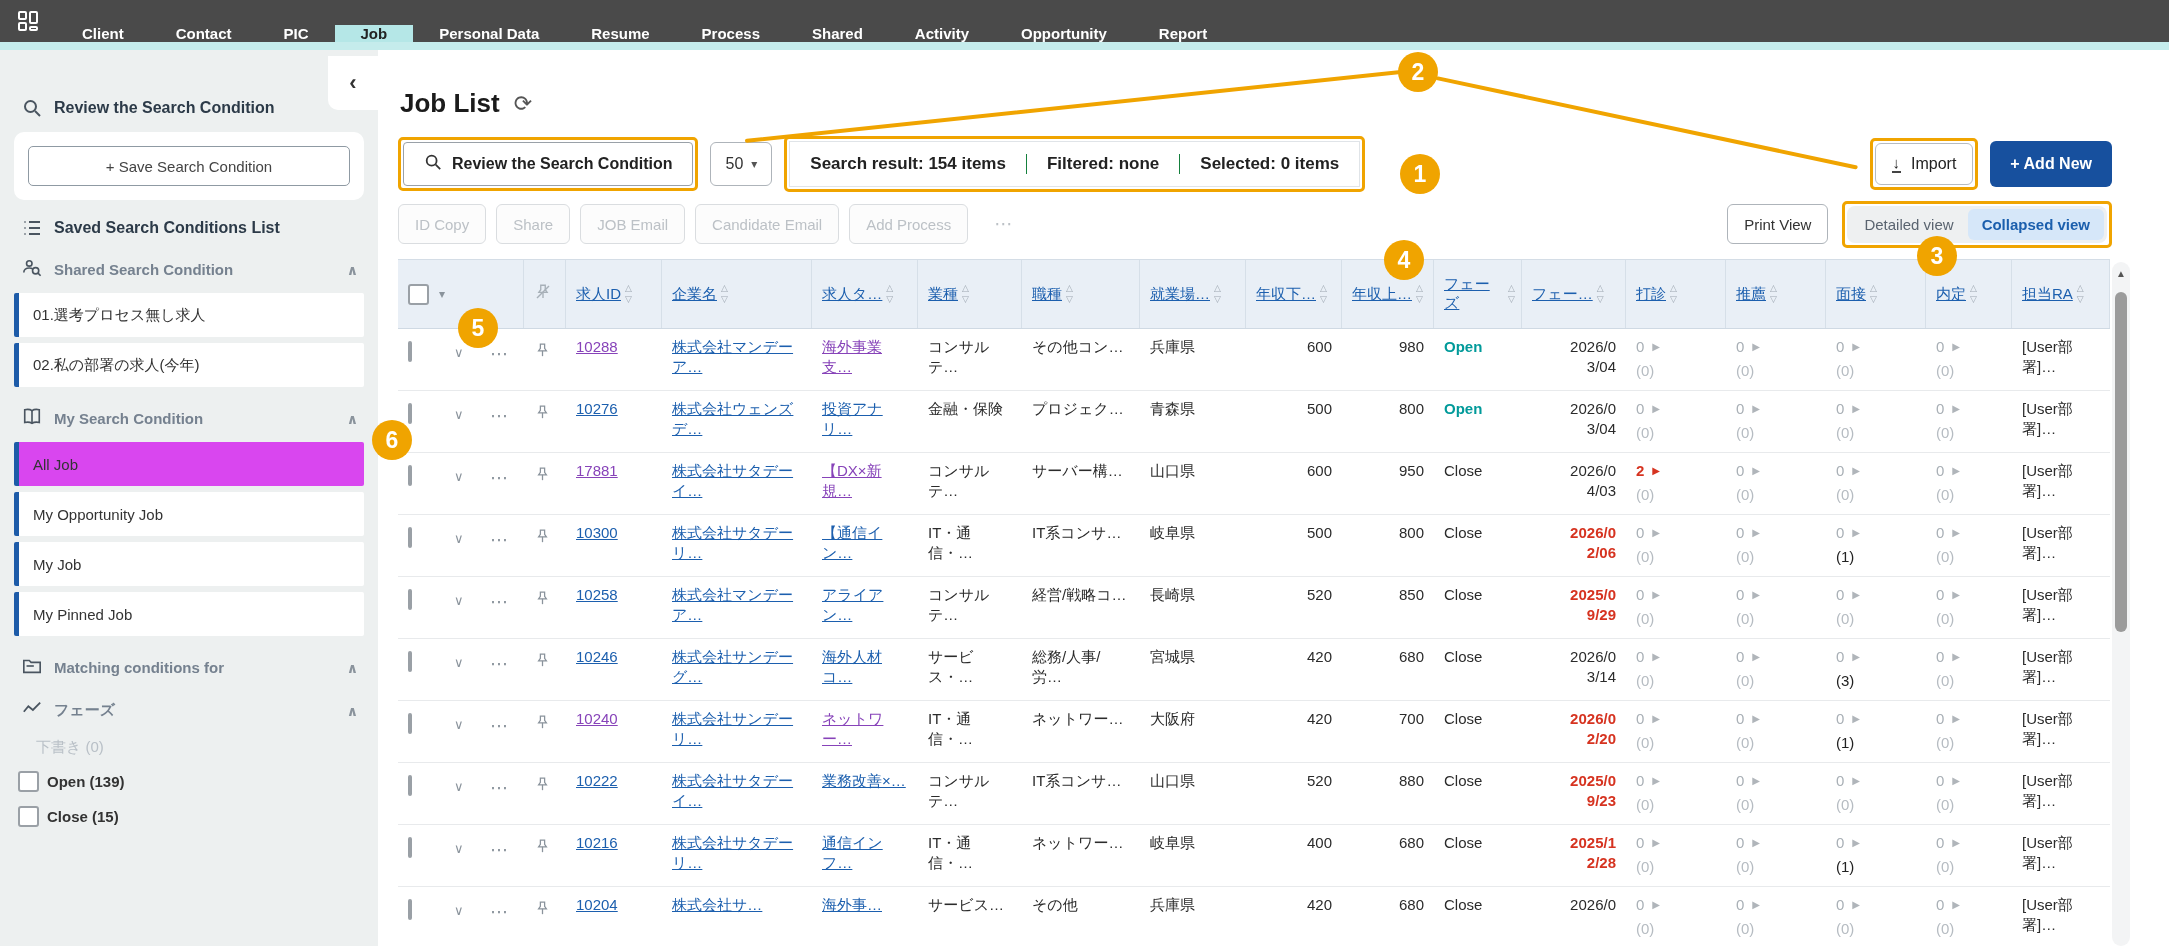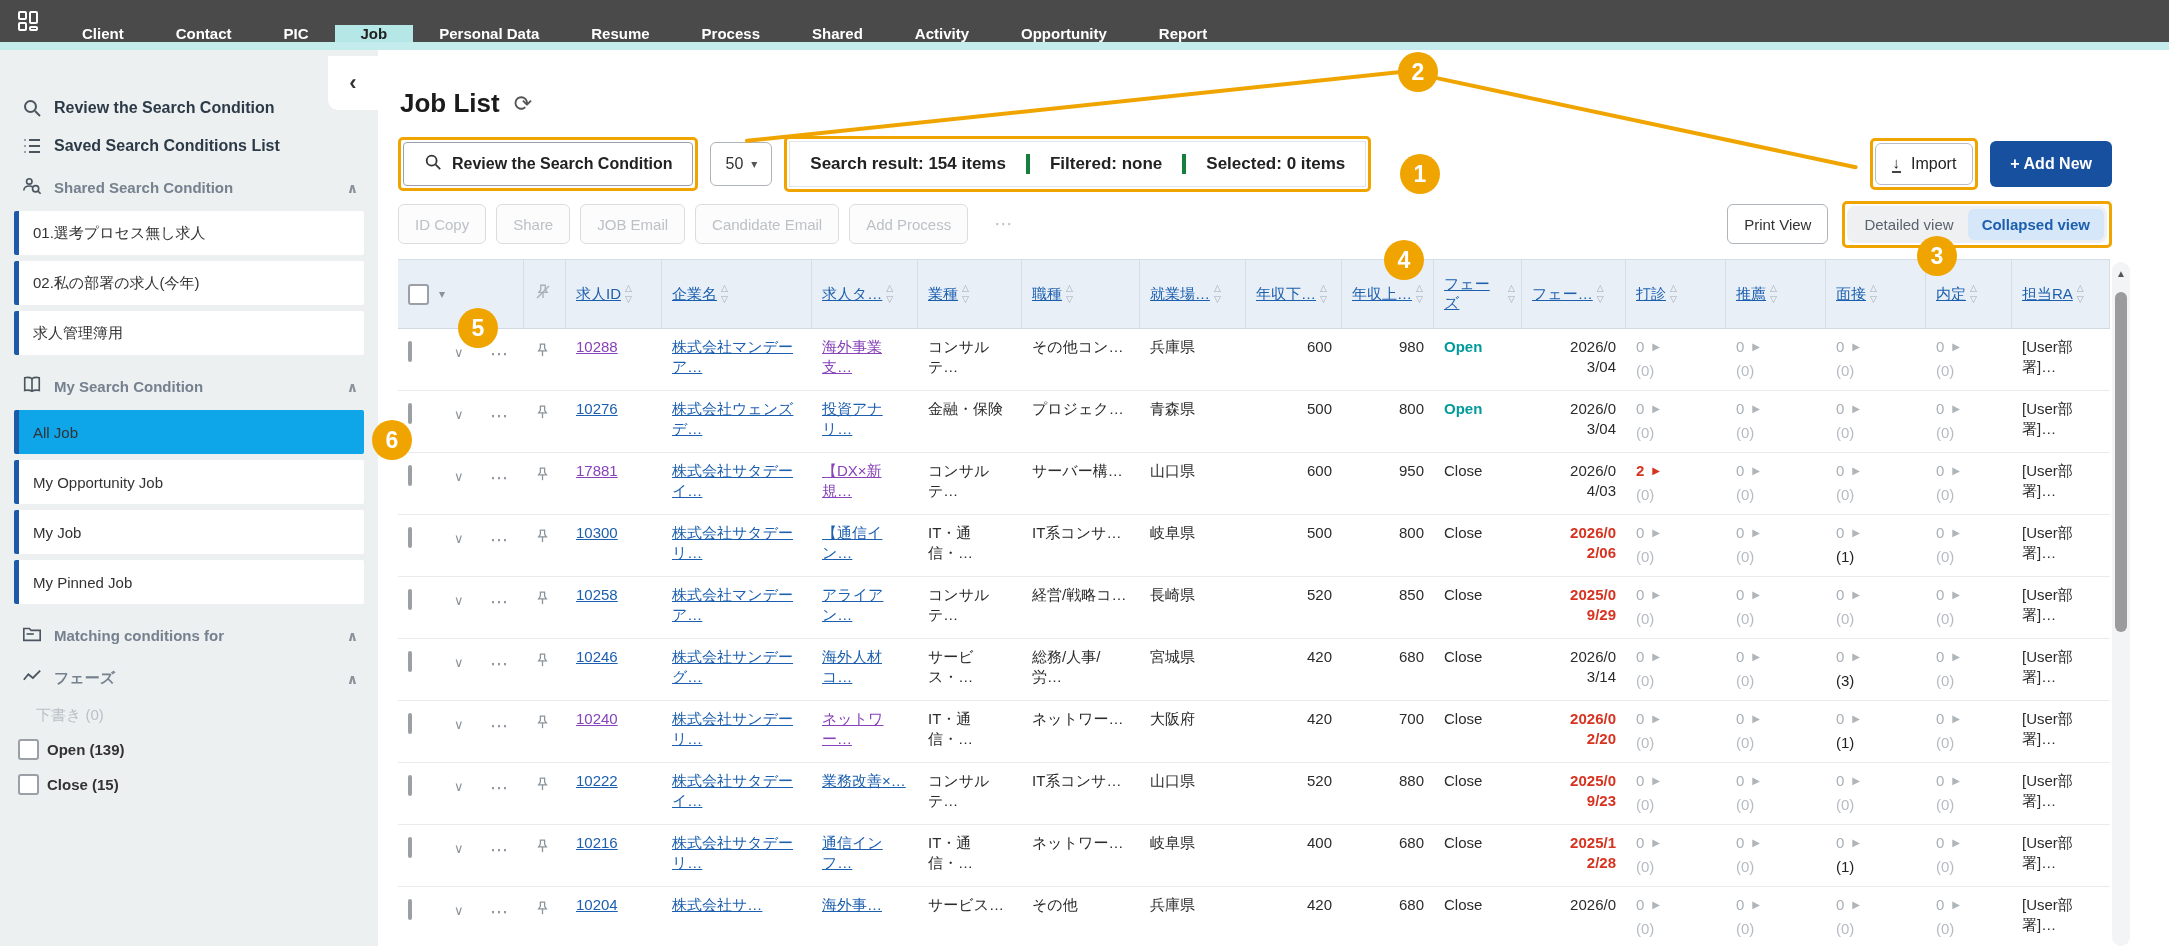--- a/index.html
+++ b/index.html
@@ -25,36 +25,36 @@
 
   
   .collapse-tab{position:absolute;top:6px;right:0;width:50px;height:54px;background:#fff;border-radius:0 0 0 10px;display:flex;align-items:center;justify-content:center;font-size:22px;color:#333;font-weight:700;cursor:pointer;}
   .sb-head{display:flex;align-items:center;gap:12px;margin:18px 20px 14px 22px;font-size:16px;font-weight:700;color:#2c3a48;cursor:pointer;}
   .sb-head .ico{display:flex;}
   .sb-panel{background:#fff;border-radius:10px;margin:0 14px 16px 14px;padding:14px;}
   .save-btn{width:100%;height:40px;background:#fff;border:1px solid #8f9aa3;border-radius:5px;font-size:15px;color:#444;font-family:inherit;cursor:pointer;}
   .sb-section{display:flex;align-items:center;gap:12px;margin:20px 20px 12px 22px;font-size:15px;font-weight:700;color:#75818f;cursor:pointer;}
   .sb-section .chev{margin-left:auto;color:#8a939c;font-size:14px;}
   .sb-item{background:#fff;border-left:5px solid #1d5ba8;margin:0 14px 6px 14px;height:44px;display:flex;align-items:center;padding-left:14px;font-size:15px;color:#333;border-radius:2px;cursor:pointer;}
-  .sb-item.selected{background:#0ea5e9;}
+  .sb-item.selected{background:#d946ef;}
   .sb-draft{margin:16px 20px 12px 36px;font-size:15px;color:#b9c0c7;}
   .sb-check{display:flex;align-items:center;gap:8px;margin:14px 20px 0 18px;font-size:15px;color:#333;font-weight:600;cursor:pointer;}
   .cbx{width:17px;height:17px;border:2px solid #9aa0a6;border-radius:3px;background:#fff;flex:0 0 auto;}
 
   
   .title-row{display:flex;align-items:center;gap:14px;margin:38px 0 0 2px;}
   .title-row h1{margin:0;font-size:26px;color:#1b1b1b;}
   .refresh{font-size:22px;color:#555;cursor:pointer;}
   .controls-row{display:flex;align-items:center;gap:12px;margin-top:18px;height:54px;}
   .o-wrap{border:3px solid var(--orange);border-radius:5px;padding:2px;display:inline-flex;}
   .review-btn{display:flex;align-items:center;gap:10px;height:44px;padding:0 20px;background:#fff;border:1px solid #9aa1a8;border-radius:4px;font-size:16px;font-weight:600;color:#222;font-family:inherit;cursor:pointer;}
   .pg-btn{height:44px;padding:0 14px;background:#fff;border:1px solid #aeb4ba;border-radius:6px;font-size:16px;color:#333;font-family:inherit;display:flex;align-items:center;gap:8px;cursor:pointer;}
   .pg-btn .caret{font-size:12px;color:#555;}
   .status-bar{display:flex;align-items:center;height:44px;background:#fff;border:1px solid #e0e4e8;}
-  .status-seg{padding:0 20px;font-size:17px;font-weight:600;color:#222;border-left:4px solid #15803d;white-space:nowrap;}
+  .status-seg{padding:0 20px;font-size:17px;font-weight:600;color:#222;border-left:1px solid #15803d;white-space:nowrap;}
   .status-seg:first-child{border-left:none;}
   .right-ctl{margin-left:auto;display:flex;align-items:center;gap:12px;}
   .import-btn{display:flex;align-items:center;gap:10px;height:42px;padding:0 16px;background:#fff;border:1px solid #b6bcc2;border-radius:6px;font-size:16px;color:#222;font-family:inherit;cursor:pointer;}
   .dl-ic{border-bottom:2px solid #444;line-height:1;padding:0 1px 1px 1px;font-size:15px;}
   .addnew-btn{height:46px;padding:0 20px;background:var(--navy);color:#fff;border:none;border-radius:6px;font-size:16px;font-weight:700;font-family:inherit;cursor:pointer;}
   .actions-row{display:flex;align-items:center;margin-top:10px;height:46px;}
   .act-group{display:flex;align-items:center;gap:10px;}
   .act-btn{height:40px;padding:0 16px;background:#fcfcfc;border:1px solid #dadde0;border-radius:6px;font-size:15px;color:#bcc1c6;font-family:inherit;cursor:default;}
   .act-btn.more{border:none;background:transparent;font-size:18px;letter-spacing:2px;}
   .right-ctl2{margin-left:auto;display:flex;align-items:center;gap:14px;}
@@ -135,20 +135,23 @@
       <div class="sb-head">
         <span class="ico">
           <svg width="20" height="20" viewBox="0 0 20 20" fill="none" stroke="#4a5560" stroke-width="2">
               <circle cx="8.5" cy="8.5" r="5.5"></circle>
               <line x1="13" y1="13" x2="18" y2="18"></line>
             </svg>
         </span>
         <span>Review the Search Condition</span>
       </div>
 
+      <div class="sb-panel">
+        <button class="save-btn">+ Save Search Condition</button>
+      </div>
 
       <div class="sb-head">
         <span class="ico">
           <svg width="20" height="20" viewBox="0 0 20 20" fill="none" stroke="#4a5560" stroke-width="2">
               <line x1="7" y1="4" x2="18" y2="4"></line>
               <line x1="7" y1="10" x2="18" y2="10"></line>
               <line x1="7" y1="16" x2="18" y2="16"></line>
               <line x1="2.5" y1="4" x2="3.5" y2="4"></line>
               <line x1="2.5" y1="10" x2="3.5" y2="10"></line>
               <line x1="2.5" y1="16" x2="3.5" y2="16"></line>
@@ -163,21 +166,20 @@
                 <circle cx="8" cy="6" r="3"></circle>
                 <path d="M2 16c0-3 2.6-5 6-5 1.4 0 2.7.3 3.7 1"></path>
                 <circle cx="15" cy="14" r="3.4"></circle>
                 <line x1="17.6" y1="16.6" x2="20.5" y2="19.5"></line>
               </svg></span>
             <span>Shared Search Condition</span>
             <span class="chev">∧</span>
           </div>
           <div class="sb-item">01.選考プロセス無し求人</div>
           <div class="sb-item">02.私の部署の求人(今年)</div>
-          <div class="sb-item">求人管理簿用</div>
           <div class="sb-section">
             <span class="ico"><svg width="20" height="20" viewBox="0 0 22 22" fill="none" stroke="#4a5560" stroke-width="1.8">
                 <path d="M11 4c-2-1.4-5-1.6-8-1v14c3-.6 6-.4 8 1 2-1.4 5-1.6 8-1V3c-3-.6-6-.4-8 1z"></path>
                 <line x1="11" y1="4" x2="11" y2="18"></line>
               </svg></span>
             <span>My Search Condition</span>
             <span class="chev">∧</span>
           </div>
           <div class="sb-item selected">All Job</div>
           <div class="sb-item">My Opportunity Job</div>

